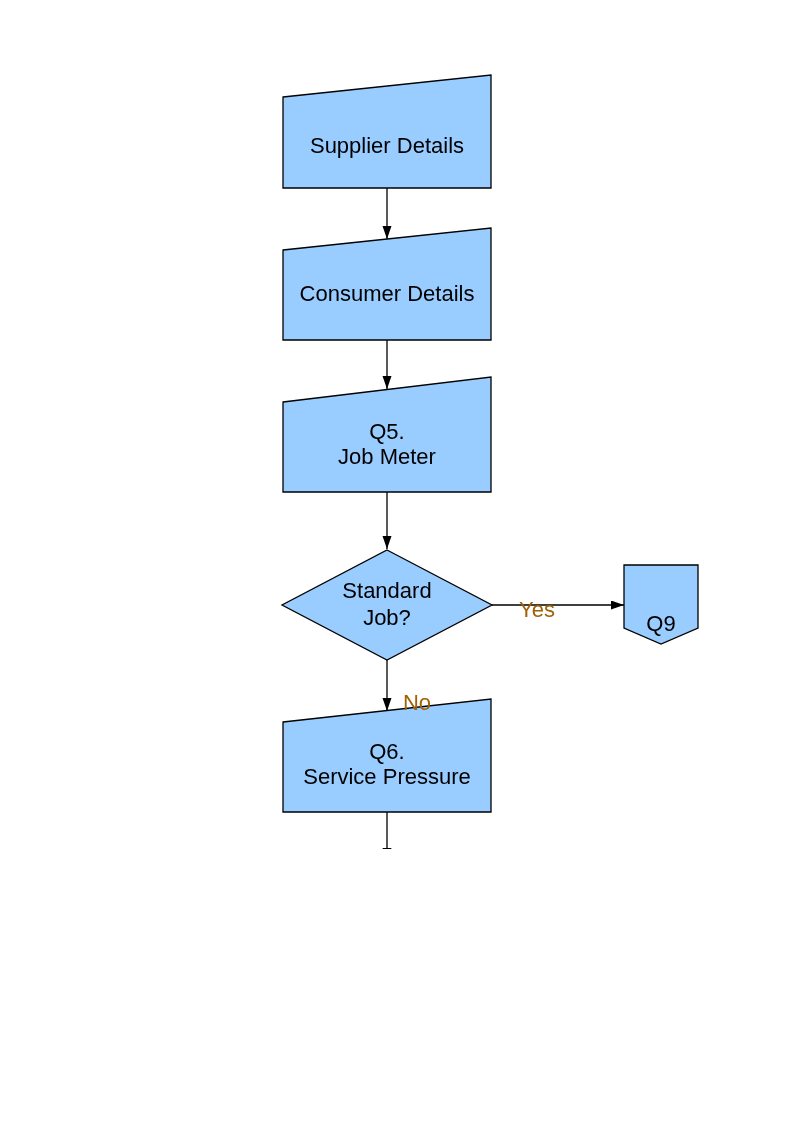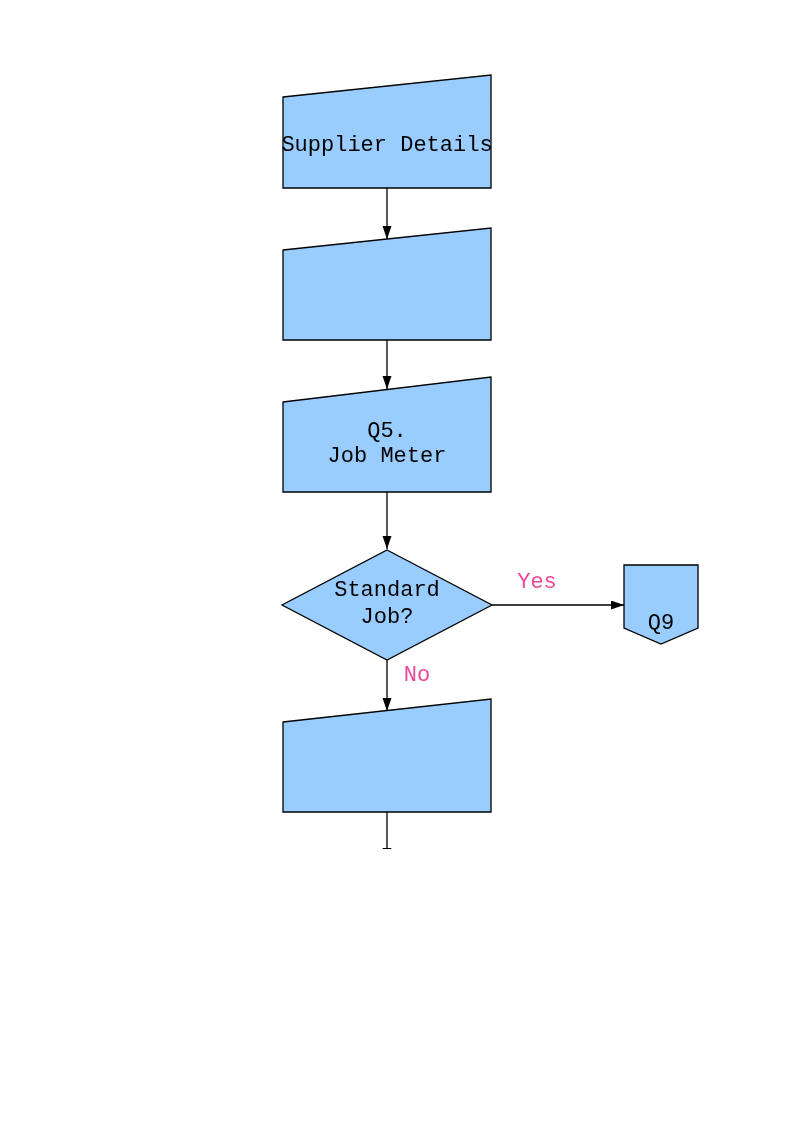--- a/index.html
+++ b/index.html
@@ -1,21 +1,21 @@
 <!DOCTYPE html>
 <html><head>
 <meta charset="utf-8">
 <style>
   html, body { margin: 0; padding: 0; background: #ffffff; }
   #page {
     position: relative;
     width: 794px;
     height: 849px;
     background: #ffffff;
-    font-family: Liberation Mono, monospace;
+    font-family: Liberation Sans, sans-serif;
     color: #000000;
     overflow: hidden;
   }
   #diagram-svg {
     position: absolute;
     left: 0; top: 0;
     width: 794px;
     height: 1123px;
   }
   #diagram-svg polygon {
@@ -38,22 +38,23 @@
   }
   .node-label.small {
     font-size: 22px;
     line-height: 27px;
   }
   .edge-label {
     position: absolute;
     transform: translate(-50%, -50%);
     font-size: 22px;
     line-height: 24px;
-    color: #ec4899;
+    color: #a16207;
     white-space: nowrap;
+    margin-top: 27px;
   }
 </style>
 </head>
 <body>
 
 <div id="page">
 
   <svg id="diagram-svg" viewBox="0 0 794 1123" xmlns="http://www.w3.org/2000/svg">
     <defs>
       <marker id="arrowhead" markerUnits="userSpaceOnUse" markerWidth="14" markerHeight="10" refX="13" refY="4.5" orient="auto">
@@ -73,23 +74,26 @@
     <polygon points="283,250 491,228 491,340 283,340" fill="#99CCFF"></polygon>
     <polygon points="283,402 491,377 491,492 283,492" fill="#99CCFF"></polygon>
     <polygon points="387,550 492,605 387,660 282,605" fill="#99CCFF"></polygon>
     <polygon points="624,565 698,565 698,628 661,644 624,628" fill="#99CCFF"></polygon>
     <polygon points="283,722 491,699 491,812 283,812" fill="#99CCFF"></polygon>
     <polygon points="283,873 491,850 491,965 283,965" fill="#99CCFF"></polygon>
     <polygon points="340,1000 433,1000 433,1064 387,1080 340,1064" fill="#99CCFF"></polygon>
   </svg>
 
   <div class="node-label" style="left:387px; top:145px;">Supplier Details</div>
+  <div class="node-label" style="left:387px; top:293px;">Consumer Details</div>
   <div class="node-label" style="left:387px; top:444px;">Q5.
 Job Meter</div>
   <div class="node-label small" style="left:387px; top:604px;">Standard
 Job?</div>
   <div class="node-label" style="left:661px; top:594px;margin-top:29px;">Q9</div>
+  <div class="node-label" style="left:387px; top:764px;">Q6.
+Service Pressure</div>
   <div class="node-label" style="left:387px; top:1030px;margin-left:25px;">Q8</div>
 
   <div class="edge-label" style="left:537px; top:583px;">Yes</div>
   <div class="edge-label" style="left:417px; top:676px;">No</div>
 
 </div>
 
 </body></html>

